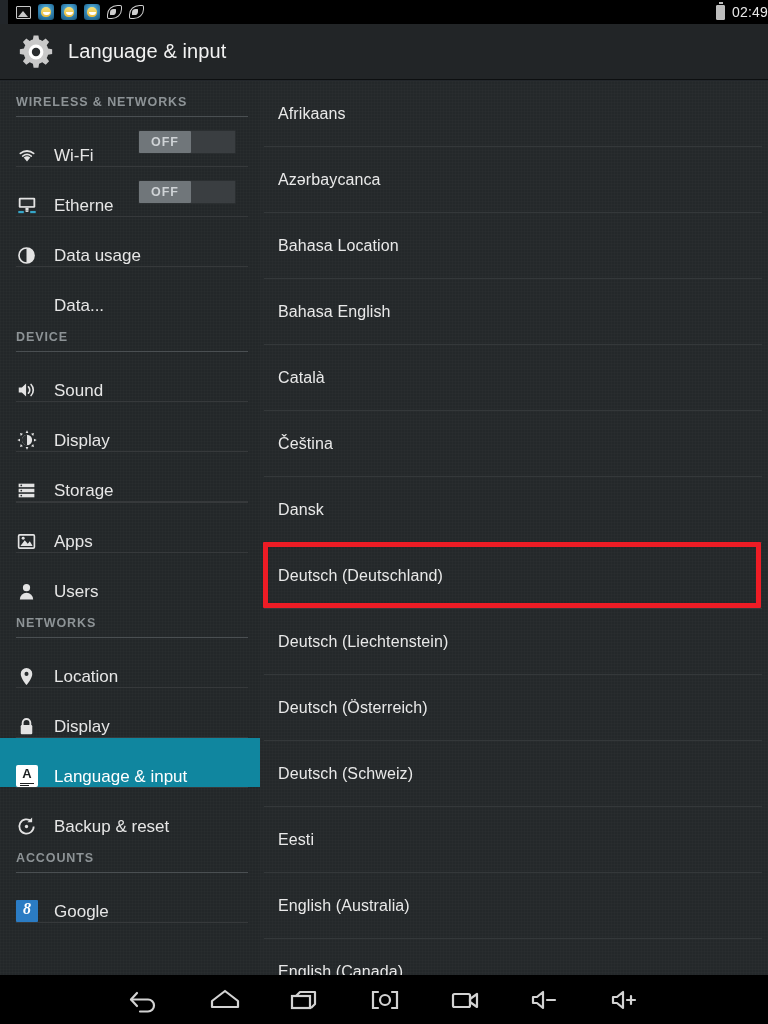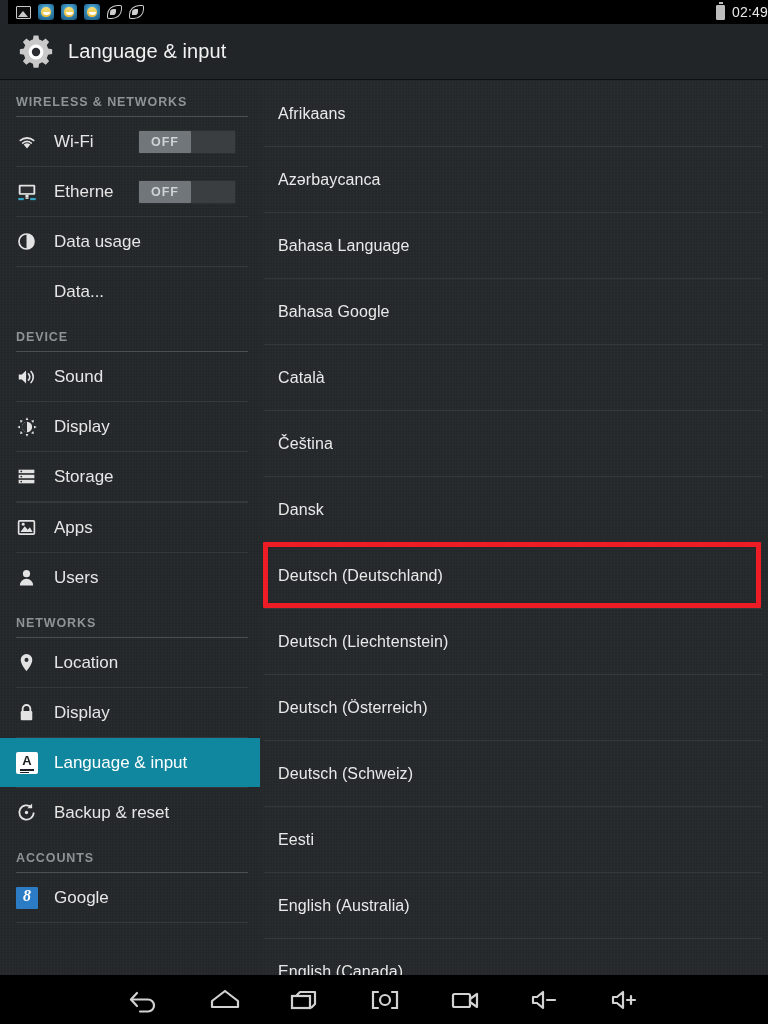--- a/index.html
+++ b/index.html
@@ -97,21 +97,21 @@
   }
 
   
   .sb-header{
     color:#8d9396;font-size:12.5px;font-weight:700;letter-spacing:.9px;
     padding:14px 0 7px 16px;
   }
   .sb-header-rule{height:1px;background:#4a4f52;margin:0 12px 0 16px;}
 
   .sb-row{
-    height:49px;display:flex;align-items:center;position:relative;
+    height:49px;display:flex;align-items:flex-end;position:relative;
     padding-left:16px;box-sizing:border-box;
   }
   .sb-row .sb-ic{width:26px;display:flex;align-items:center;justify-content:flex-start;flex:none;}
   .sb-label{color:#e6e6e6;font-size:17px;margin-left:12px;white-space:nowrap;}
   .sb-row.indent .sb-label{margin-left:38px;}
   .sb-divider{height:1px;background:#36393b;margin-left:16px;margin-right:12px;}
   .sb-row.selected{background:#10869f;}
   .sb-row.selected .sb-label{color:#ffffff;}
 
   .toggle{
@@ -355,25 +355,25 @@
       <div class="list-inner" id="list-inner">
           <div class="lang-row">
             <span class="txt">Afrikaans</span>
           </div>
           <div class="lang-div"></div>
           <div class="lang-row">
             <span class="txt">Azərbaycanca</span>
           </div>
           <div class="lang-div"></div>
           <div class="lang-row">
-            <span class="txt">Bahasa Language</span>
-          </div>
-          <div class="lang-div"></div>
-          <div class="lang-row">
-            <span class="txt">Bahasa Google</span>
+            <span class="txt">Bahasa Location</span>
+          </div>
+          <div class="lang-div"></div>
+          <div class="lang-row">
+            <span class="txt">Bahasa English</span>
           </div>
           <div class="lang-div"></div>
           <div class="lang-row">
             <span class="txt">Català</span>
           </div>
           <div class="lang-div"></div>
           <div class="lang-row">
             <span class="txt">Čeština</span>
           </div>
           <div class="lang-div"></div>

